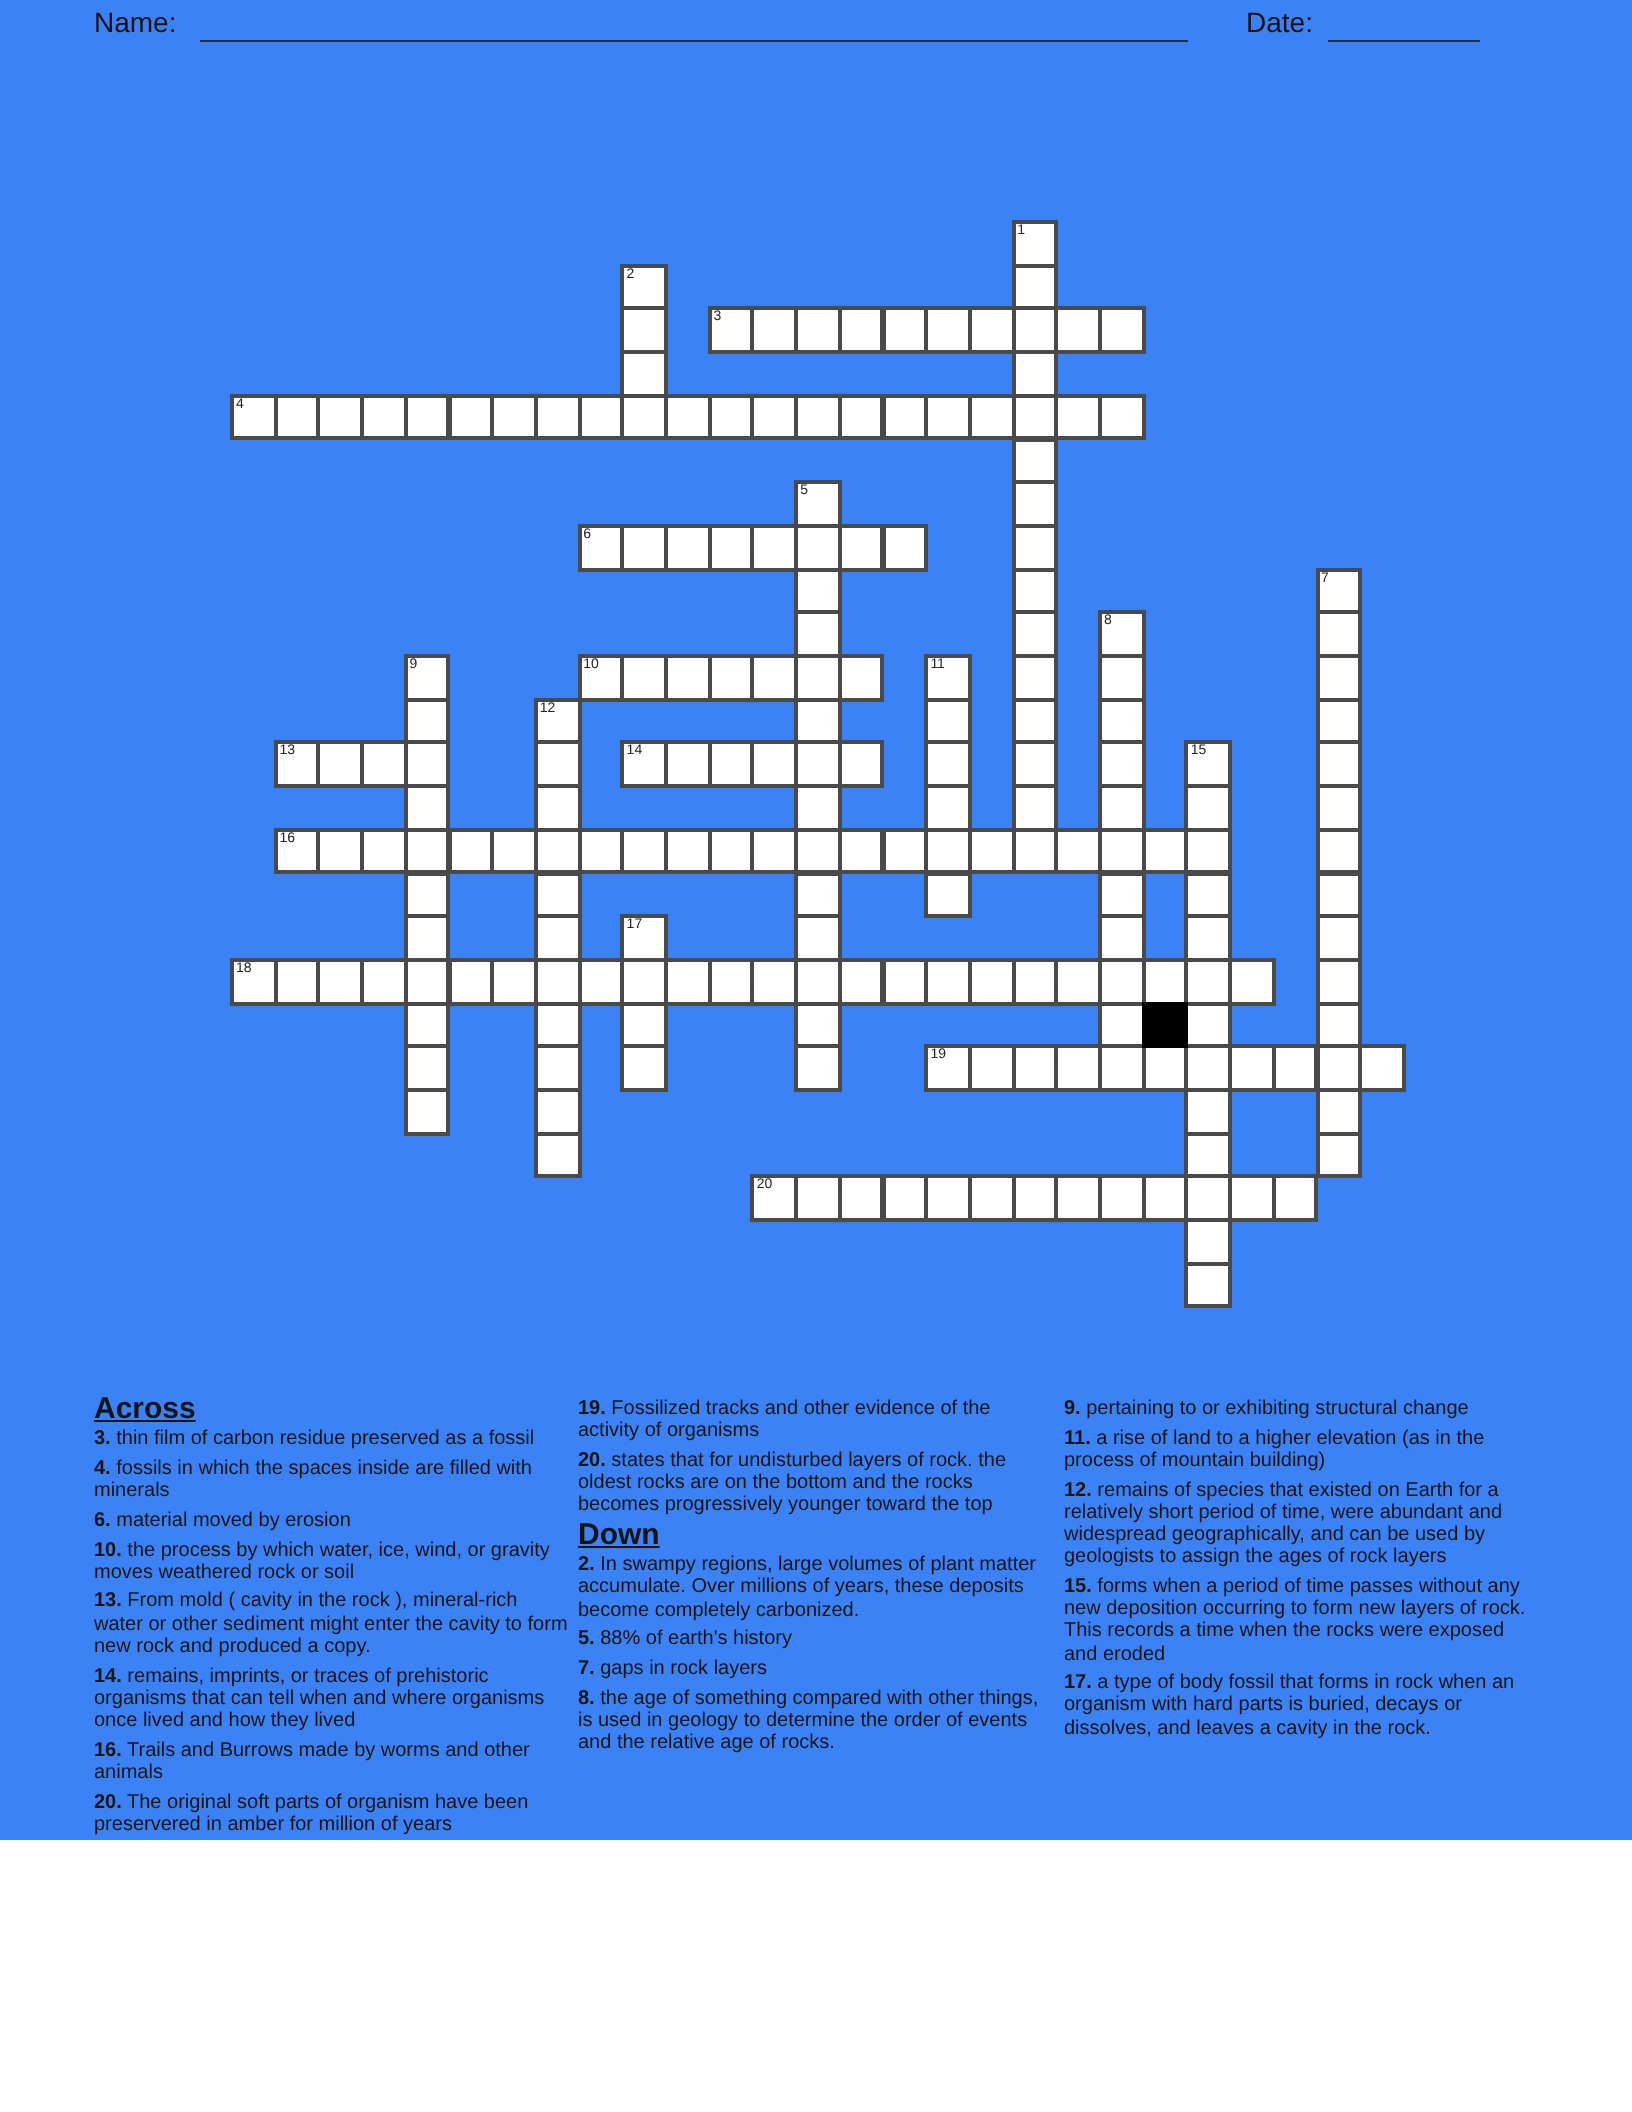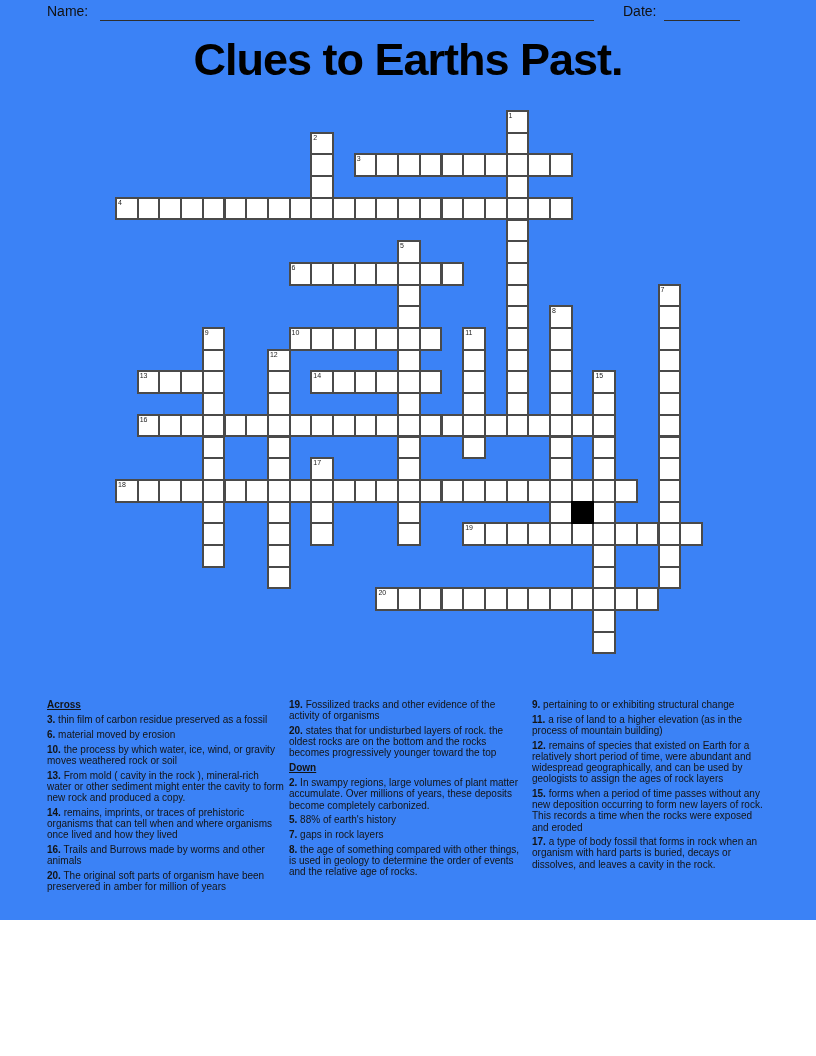--- a/index.html
+++ b/index.html
@@ -19,34 +19,33 @@
     border:2px solid #4a4a4a;
   }
   .cell.black { background:#000; border-color:#000; }
   .cellnum {
     position:absolute; top:0px; left:1px; font-size:7px; line-height:8px;
     color:#222; font-family:"Liberation Sans", sans-serif;
   }
   .clue-col { position:absolute; top:699px; width:238px; font-size:10px; line-height:11.2px; color:#141414; }
   .clue { margin:0 0 3.5px 0; }
   .clue b { font-weight:bold; }
-  .clue-header { font-weight:bold; text-decoration:underline; font-size:10px; margin:0 0 4px 0; }
+  .clue-header { font-weight:bold; text-decoration:underline; font-size:15px; margin:0 0 4px 0; }
 </style>
 </head>
 <body>
 
 <div class="page">
 
   <span class="hdr-label" style="left:47px; top:3px;">Name:</span>
   <div class="write-line" style="left:100px; top:4px; width:494px;"></div>
 
   <span class="hdr-label" style="left:623px; top:3px;">Date:</span>
   <div class="write-line" style="left:664px; top:4px; width:76px;"></div>
 
-  <div class="title">Clues to Earths Past.</div>
 
   <div class="grid" id="grid" style="left: 115px; top: 110px;">
       <div class="cell" style="left: 390.6px; top: 0px; height: 23.7px; width: 23.7px; border-color: rgb(74, 74, 74);">
         <span class="cellnum">1</span>
       </div>
       <div class="cell" style="left: 390.6px; top: 21.7px; height: 23.7px; width: 23.7px; border-color: rgb(74, 74, 74);"></div>
       <div class="cell" style="left: 390.6px; top: 43.4px; height: 23.7px; width: 23.7px; border-color: rgb(74, 74, 74);"></div>
       <div class="cell" style="left: 390.6px; top: 65.1px; height: 23.7px; width: 23.7px; border-color: rgb(74, 74, 74);"></div>
       <div class="cell" style="left: 390.6px; top: 86.8px; height: 23.7px; width: 23.7px; border-color: rgb(74, 74, 74);"></div>
       <div class="cell" style="left: 390.6px; top: 108.5px; height: 23.7px; width: 23.7px; border-color: rgb(74, 74, 74);"></div>
@@ -286,20 +285,21 @@
       <div class="cell" style="left: 434px; top: 477.4px; height: 23.7px; width: 23.7px; border-color: rgb(74, 74, 74);"></div>
       <div class="cell" style="left: 455.7px; top: 477.4px; height: 23.7px; width: 23.7px; border-color: rgb(74, 74, 74);"></div>
       <div class="cell" style="left: 499.1px; top: 477.4px; height: 23.7px; width: 23.7px; border-color: rgb(74, 74, 74);"></div>
       <div class="cell" style="left: 520.8px; top: 477.4px; height: 23.7px; width: 23.7px; border-color: rgb(74, 74, 74);"></div>
       <div class="cell black" style="left: 455.7px; top: 390.6px; height: 23.7px; width: 23.7px; border-color: rgb(0, 0, 0);"></div>
     </div>
 
   <div class="clue-col" style="left:47px;" id="clue-col-1">
       <div class="clue-header">Across</div>
       <div class="clue"><b>3.</b> thin film of carbon residue preserved as a fossil</div>
+      <div class="clue"><b>4.</b> fossils in which the spaces inside are filled with minerals</div>
       <div class="clue"><b>6.</b> material moved by erosion</div>
       <div class="clue"><b>10.</b> the process by which water, ice, wind, or gravity moves weathered rock or soil</div>
       <div class="clue"><b>13.</b> From mold ( cavity in the rock ), mineral-rich water or other sediment might enter the cavity to form new rock and produced a copy.</div>
       <div class="clue"><b>14.</b> remains, imprints, or traces of prehistoric organisms that can tell when and where organisms once lived and how they lived</div>
       <div class="clue"><b>16.</b> Trails and Burrows made by worms and other animals</div>
       <div class="clue"><b>20.</b> The original soft parts of organism have been preservered in amber for million of years</div>
     </div>
   <div class="clue-col" style="left:289px;" id="clue-col-2">
       <div class="clue"><b>19.</b> Fossilized tracks and other evidence of the activity of organisms</div>
       <div class="clue"><b>20.</b> states that for undisturbed layers of rock. the oldest rocks are on the bottom and the rocks becomes progressively younger toward the top</div>

